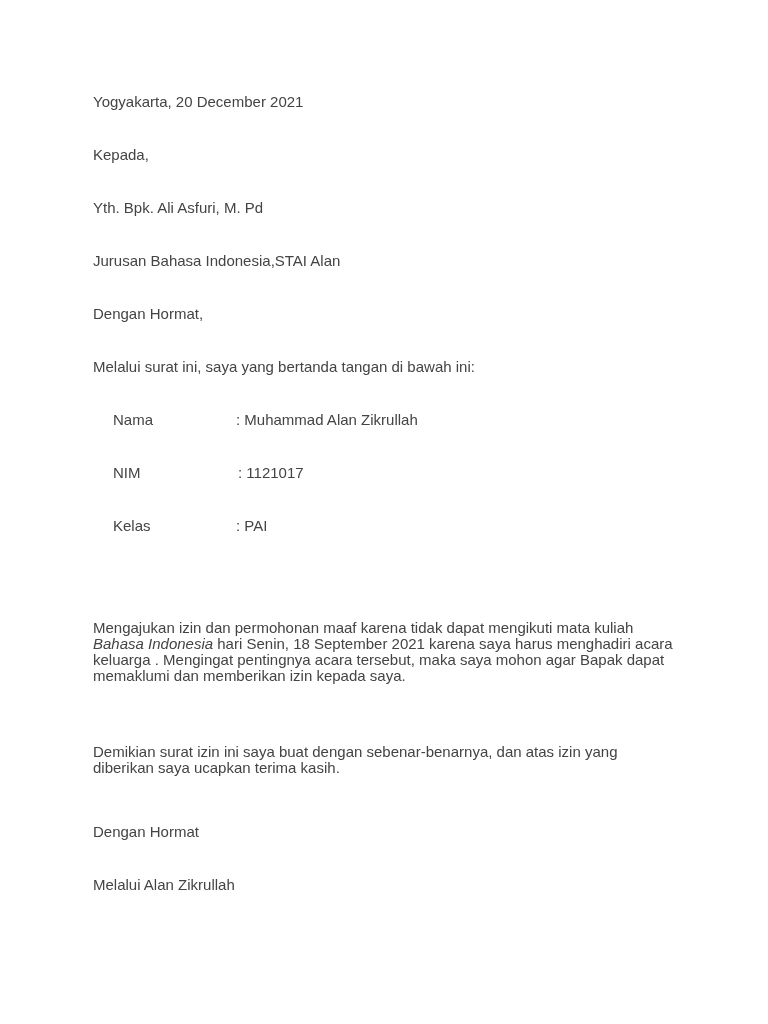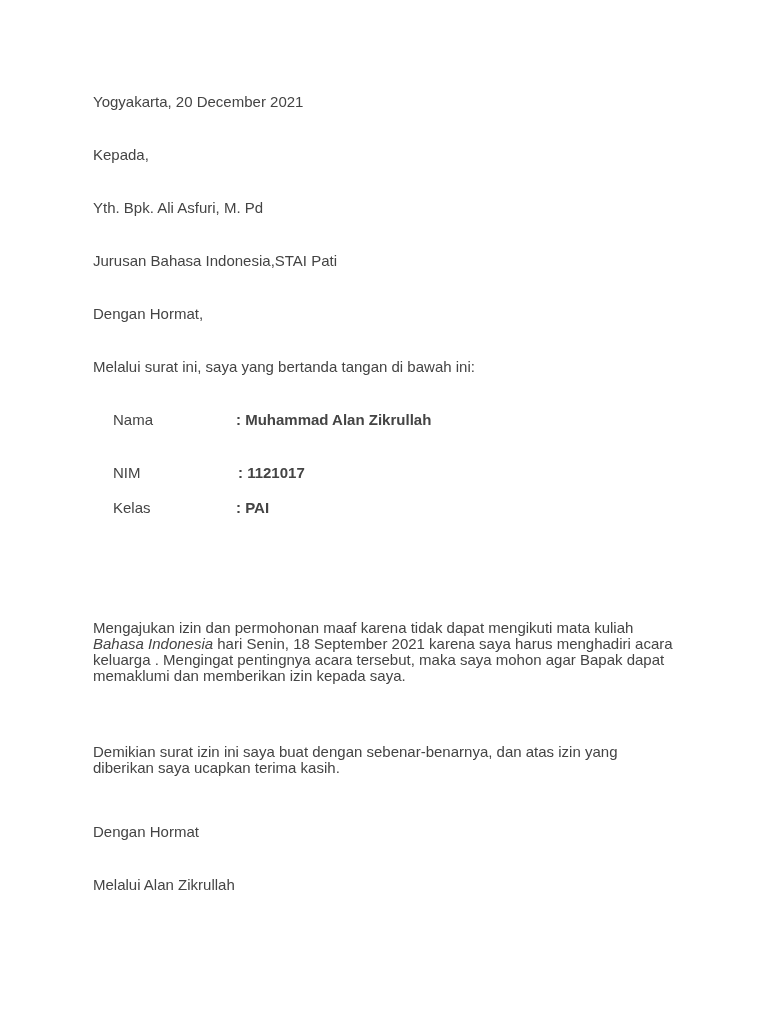--- a/index.html
+++ b/index.html
@@ -1,45 +1,45 @@
 <!DOCTYPE html>
 <html><head>
 <meta charset="utf-8">
 <style>
   html, body { margin:0; padding:0; background:#ffffff; }
   body { width:768px; height:1024px; position:relative; overflow:hidden;
          font-family:"Liberation Sans", "DejaVu Sans", sans-serif; color:#444444; }
   .page { position:absolute; left:0; top:0; width:768px; height:1024px; background:#fff; }
   .line { position:absolute; left:93px; font-size:15px; line-height:24px; white-space:nowrap; }
   .field-label { position:absolute; left:0;margin-left:20px; }
-  .field-value { position:absolute;font-weight:bold; }
+  .field-value { position:absolute; }
   .para { position:absolute; left:93px; width:590px; font-size:15px; line-height:16px; }
   .para em { font-style:italic; }
 </style>
 </head>
 <body>
 
 <div class="page">
 
   <div class="line" style="top:90px;">Yogyakarta, 20 December 2021</div>
   <div class="line" style="top:143px;">Kepada,</div>
   <div class="line" style="top:196px;">Yth. Bpk. Ali Asfuri, M. Pd</div>
-  <div class="line" style="top:249px;">Jurusan Bahasa Indonesia,STAI Pati</div>
+  <div class="line" style="top:249px;">Jurusan Bahasa Indonesia,STAI Alan</div>
   <div class="line" style="top:302px;">Dengan Hormat,</div>
   <div class="line" style="top:355px;">Melalui surat ini, saya yang bertanda tangan di bawah ini:</div>
 
   <div class="line" style="top:408px; width:500px; height:24px;">
     <span class="field-label">Nama</span>
     <span class="field-value" style="left:143px;">: Muhammad Alan Zikrullah</span>
   </div>
   <div class="line" style="top:461px; width:500px; height:24px;">
     <span class="field-label">NIM</span>
     <span class="field-value" style="left:145px;">: 1121017</span>
   </div>
-  <div class="line" style="top:496px; width:500px; height:24px;">
+  <div class="line" style="top:514px; width:500px; height:24px;">
     <span class="field-label">Kelas</span>
     <span class="field-value" style="left:143px;">: PAI</span>
   </div>
 
   <div class="para" style="top:620px;"><span>Mengajukan izin dan permohonan maaf karena tidak dapat mengikuti mata kuliah </span><em>Bahasa Indonesia</em><span> hari Senin, 18 September 2021 karena saya harus menghadiri acara keluarga . Mengingat pentingnya acara tersebut, maka saya mohon agar Bapak dapat memaklumi dan memberikan izin kepada saya.</span></div>
 
   <div class="para" style="top:744px; width:540px;">Demikian surat izin ini saya buat dengan sebenar-benarnya, dan atas izin yang diberikan saya ucapkan terima kasih.</div>
 
   <div class="line" style="top:820px;">Dengan Hormat</div>
   <div class="line" style="top:873px;">Melalui Alan Zikrullah</div>

